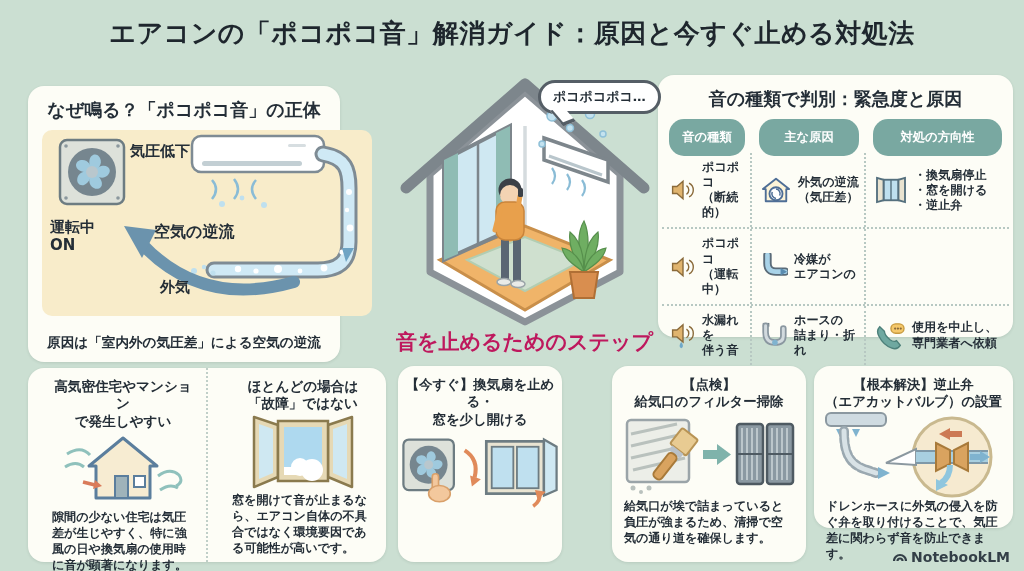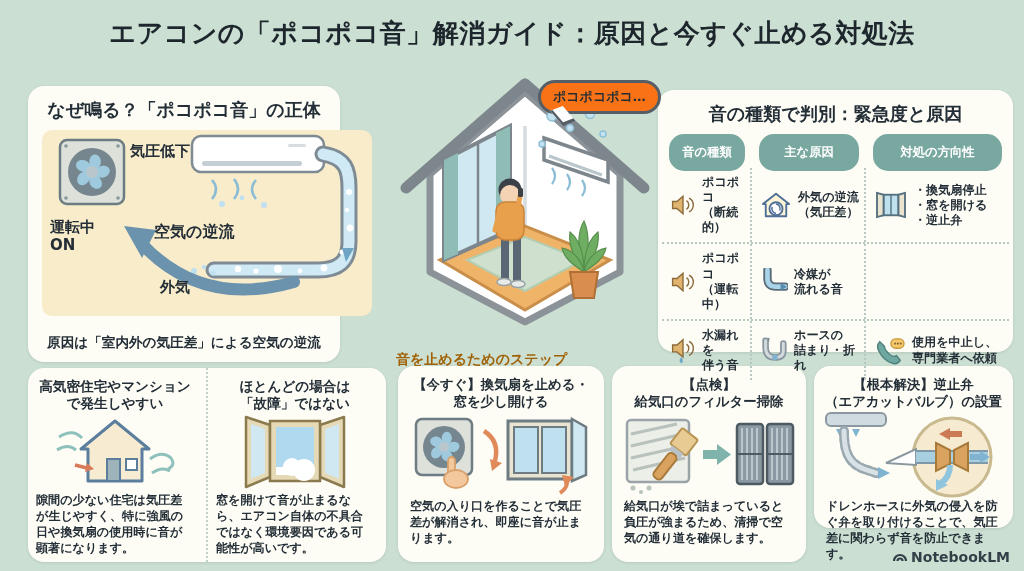--- a/index.html
+++ b/index.html
@@ -21,36 +21,36 @@
   
   .lp-title{position:absolute;top:12px;left:0;width:100%;text-align:center;
     font-size:18px;font-weight:700;}
   .diagram{position:absolute;left:14px;top:44px;width:330px;height:186px;
     background:#f8ecca;border-radius:10px;}
   .diagram svg{position:absolute;left:0;top:0;}
   .dlabel{position:absolute;font-weight:700;font-size:15px;white-space:pre-line;line-height:1.2;}
   .lp-caption{position:absolute;bottom:10px;left:0;width:100%;text-align:center;
     font-size:13.6px;font-weight:700;}
   .duo{display:flex;height:100%;}
-  .duo-half{flex:1;padding:10px 12px 8px 8px;display:flex;flex-direction:column;align-items:center;}
+  .duo-half{flex:1;padding:10px 12px 8px 24px;display:flex;flex-direction:column;align-items:center;}
   .duo-half.first{border-right:2px dotted #c0cfc8;}
   .duo-title{font-size:13.6px;font-weight:700;text-align:center;white-space:pre-line;line-height:1.28;}
   .duo-icon{height:80px;display:flex;align-items:center;justify-content:center;margin:2px 0;}
   .duo-body{font-size:12.1px;font-weight:700;line-height:1.32;word-break:break-all;}
   
   .bubble{
-    position:absolute;left:538px;top:80px;background:#f97316;border:3px solid #555e66;
+    position:absolute;left:538px;top:80px;background:#ffffff;border:3px solid #555e66;
     border-radius:18px;padding:5px 12px;font-size:13px;font-weight:700;z-index:3;
   }
   .bubble:after{
     content:"";position:absolute;left:14px;bottom:-13px;width:13px;height:13px;background:#fff;
     border-left:3px solid #555e66;border-bottom:3px solid #555e66;
     transform:skewX(28deg) rotate(-18deg);
   }
-  .steps-heading{position:absolute;left:396px;top:351px;font-size:14px;font-weight:700;color:#a16207;}
+  .steps-heading{position:absolute;left:396px;top:328px;font-size:21px;font-weight:700;color:#be185d;}
   
   .step-title{padding-top:10px;font-size:13.4px;font-weight:700;text-align:center;
     white-space:pre-line;line-height:1.3;}
   .step-icon{height:88px;display:flex;align-items:center;justify-content:center;}
   .step-body{padding:0 12px;font-size:12.1px;font-weight:700;line-height:1.32;word-break:break-all;}
   
   .rp-title{position:absolute;top:12px;left:0;width:100%;text-align:center;
     font-size:18px;font-weight:700;}
   .rp-grid{display:grid;grid-template-columns:90px 114px 143px;}
   .pill-row{position:absolute;top:44px;left:4px;right:4px;}
@@ -243,21 +243,21 @@
     <polygon points="178,208 206,208 202,234 182,234" fill="#d98e4f" stroke="#b06f35" stroke-width="2"></polygon>
   </g>
 </svg>
 
 <div class="bubble">
   <span>ポコポコポコ…</span>
 </div>
 
 <div class="steps-heading">音を止めるためのステップ</div>
 
-<div class="card" style="left:398px;top:366px;width:206px;height:196px;">
+<div class="card" style="left:398px;top:366px;width:164px;height:196px;">
   <div class="step-title">【今すぐ】換気扇を止める・
 窓を少し開ける</div>
   <div class="step-icon">
     <svg width="182" height="84" viewBox="0 0 182 84">
       <rect x="6" y="6" width="56" height="56" rx="6" fill="#dde1da" stroke="#6d7c82" stroke-width="2.5"></rect>
       <circle cx="34" cy="34" r="21" fill="#76868f"></circle>
       <g fill="#9fcade">
         <path d="M34,34 C27,20 38,15 41,22 C44,27 39,32 34,34 Z"></path>
         <path d="M34,34 C27,20 38,15 41,22 C44,27 39,32 34,34 Z" transform="rotate(72 34 34)"></path>
         <path d="M34,34 C27,20 38,15 41,22 C44,27 39,32 34,34 Z" transform="rotate(144 34 34)"></path>
@@ -272,21 +272,20 @@
       <path d="M74,18 q16,10 11,30" stroke="#e08a5a" stroke-width="4.5" fill="none"></path>
       <polygon points="80,46 92,50 82,58" fill="#e08a5a"></polygon>
       <rect x="98" y="8" width="64" height="58" fill="#e9e4d2" stroke="#6d7c82" stroke-width="3"></rect>
       <rect x="104" y="14" width="24" height="46" fill="#bfe0ef" stroke="#6d7c82" stroke-width="2"></rect>
       <rect x="132" y="14" width="24" height="46" fill="#bfe0ef" stroke="#6d7c82" stroke-width="2"></rect>
       <polygon points="162,6 176,14 176,62 162,68" fill="#cfe8f2" stroke="#6d7c82" stroke-width="2.5"></polygon>
       <path d="M150,80 q9,-6 7,-15" stroke="#e08a5a" stroke-width="4" fill="none"></path>
       <polygon points="152,62 164,64 155,73" fill="#e08a5a"></polygon>
     </svg>
   </div>
-  <div class="step-body">空気の入り口を作ることで気圧差が解消され、即座に音が止まります。</div>
 </div>
 
 <div class="card" style="left:612px;top:366px;width:194px;height:196px;">
   <div class="step-title">【点検】
 給気口のフィルター掃除</div>
   <div class="step-icon">
     <svg width="176" height="82" viewBox="0 0 176 82">
       <rect x="6" y="6" width="62" height="62" rx="4" fill="#eceee8" stroke="#9aa4a8" stroke-width="2.5"></rect>
       <g stroke="#b9c1bd" stroke-width="3">
         <line x1="10" y1="20" x2="56" y2="10"></line>
@@ -345,21 +344,21 @@
       <polygon points="126,17 126,29 115,23" fill="#cc7a55"></polygon>
       <rect x="146" y="43" width="10" height="6" fill="#7fb3cf"></rect>
       <polygon points="156,40 156,52 166,46" fill="#7fb3cf"></polygon>
       <path d="M126,54 q0,12 -9,18" stroke="#8fc6de" stroke-width="6" fill="none"></path>
       <polygon points="112,68 124,74 112,80" fill="#8fc6de"></polygon>
     </svg>
   </div>
   <div class="step-body">ドレンホースに外気の侵入を防ぐ弁を取り付けることで、気圧差に関わらず音を防止できます。</div>
 </div>
 
-<div class="card" style="left:658px;top:90px;width:355px;height:262px;">
+<div class="card" style="left:658px;top:75px;width:355px;height:262px;">
   <div class="rp-title">音の種類で判別：緊急度と原因</div>
   <div class="pill-row rp-grid">
     <div class="pill">音の種類</div>
     <div class="pill">主な原因</div>
     <div class="pill">対処の方向性</div>
   </div>
   <div class="rp-table">
 
     <div class="rp-row rp-grid first">
       <div class="rp-cell sep">
@@ -418,21 +417,21 @@
       </div>
       <div class="rp-cell sep">
         <span class="cell-icon">
           <svg width="28" height="28" viewBox="0 0 30 30">
               <path d="M8,2 L8,11 Q8,20 17,20 L27,20" stroke="#5a6b78" stroke-width="9" fill="none" stroke-linecap="round"></path>
               <path d="M8,2 L8,11 Q8,20 17,20 L27,20" stroke="#a9d3e8" stroke-width="5" fill="none" stroke-linecap="round"></path>
               <polygon points="22,16 29,20 22,24" fill="#5a8cb0"></polygon>
             </svg>
         </span>
         <span class="cell-text">冷媒が
-流れる音</span>
+エアコンの</span>
       </div>
     </div>
 
     <div class="rp-row rp-grid">
       <div class="rp-cell sep">
         <span class="cell-icon">
           <svg width="26" height="28" viewBox="0 0 30 32">
               <g stroke="#8a6a3a" stroke-width="1.6">
                 <path d="M3,9 h5 l7,-6 v20 l-7,-6 h-5 z" fill="#e0b46e"></path>
                 <path d="M19,8 a6,6 0 0 1 0,10" fill="none"></path>

